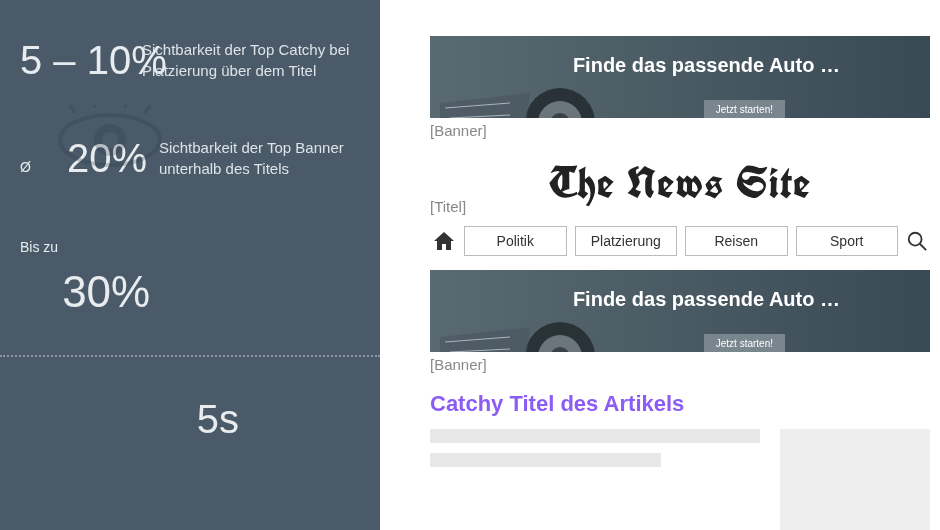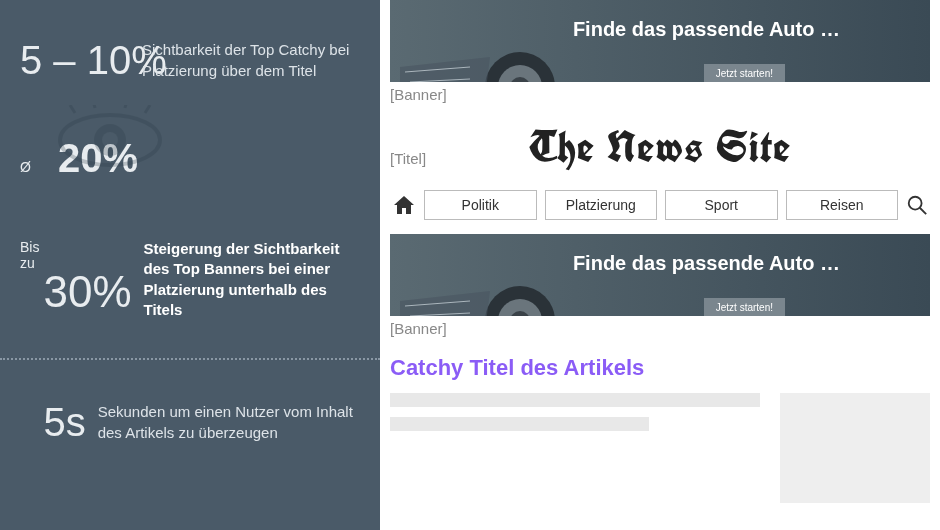--- a/index.html
+++ b/index.html
@@ -3,32 +3,32 @@
 <meta charset="utf-8">
 <style>
 * { margin: 0; padding: 0; box-sizing: border-box; }
 body { font-family: -apple-system, BlinkMacSystemFont, "Segoe UI", Arial, sans-serif; width: 940px; height: 530px; overflow: hidden; display: flex; background: #fff; }
 .left-panel { width: 380px; background: #4a5a68; color: #e8ecef; position: relative; }
 .eye-icon { position: absolute; top: 105px; left: 55px; opacity: 0.25; }
 .stat-row { display: flex; align-items: center; padding: 8px 20px; }
 .stat-row.r1 { padding-top: 38px; }
 .stat-row.r2 { padding-top: 45px; }
 .stat-row.r3 { padding-top: 50px; align-items: flex-start; }
-.stat-row.r4 { padding-top: 40px; border-top: 2px dotted #8a98a5; margin-top: 30px; }
+.stat-row.r4 { padding-top: 40px; border-top: 2px dotted #8a98a5; margin-top: 30px; flex-direction: column; }
 .stat-val { font-size: 40px; font-weight: 300; white-space: nowrap; margin-right: 12px; text-align: right; }
 .r1 .stat-val { width: 110px; }
-.r2 .stat-val { width: 80px; margin-left: 23px; font-weight: bold; }
+.r2 .stat-val { width: 80px; margin-left: 32px; }
 .stat-prefix { font-size: 14px; font-weight: 300; margin-right: 4px; }
 .stat-desc { font-size: 15px; line-height: 1.35; color: #dde3e8; }
 .r3 .stat-desc { font-weight: 600; color: #fff; }
 .r3 { align-items: center; }
 .r3 .stat-val { font-size: 44px; margin-top: 28px; }
 .r4 .stat-val { width: 110px; }
 
-.right-panel { flex: 1; padding: 0 10px 0 10px; position: relative; background: #fff; }
+.right-panel { flex: 1; padding: 36px 10px 0 10px; position: relative; background: #fff; margin-left: 40px; }
 .banner { background: linear-gradient(90deg, #5a6a72 0%, #3a4a55 100%); height: 82px; display: flex; align-items: center; position: relative; overflow: hidden; }
 .banner-text { color: #fff; font-size: 20px; font-weight: 600; position: absolute; right: 90px; top: 18px; }
 .banner-btn { position: absolute; right: 145px; top: 64px; background: #7a868e; color: #fff; font-size: 10px; padding: 4px 12px; border: none; }
 .wheel { position: absolute; left: 10px; bottom: -15px; width: 180px; height: 70px; }
 .wheel svg { width: 100%; height: 100%; }
 .label { font-size: 15px; color: #888; margin-top: 4px; margin-bottom: 8px; }
 .site-title { font-family: "Old English Text MT", "UnifrakturCook", serif; font-size: 44px; font-weight: 700; text-align: center; margin: 15px 0 15px 0; color: #222; letter-spacing: 1px; }
 .nav-row { display: flex; align-items: center; gap: 8px; padding: 0 2px 14px 2px; }
 .home-icon { width: 24px; height: 24px; }
 .nav-item { border: 1px solid #bbb; padding: 6px 0; font-size: 14px; color: #333; text-align: center; flex: 1; background: #fff; }
@@ -57,31 +57,30 @@
   </div>
   <div class="stat-row r1">
     <div class="stat-val">5 – 10%</div>
     <div class="stat-desc">Sichtbarkeit der Top Catchy bei Platzierung über dem Titel</div>
   </div>
   <div class="stat-row r2">
     <div style="display:flex;align-items:baseline">
         <span class="stat-prefix">Ø</span>
         <span class="stat-val">20%</span>
       </div>
+    <div class="stat-desc">Sichtbarkeit  der Top Banner unterhalb des Titels</div>
   </div>
   <div class="stat-row r3">
     <div style="display:flex;align-items:flex-start">
         <span class="stat-prefix">Bis zu</span>
         <span class="stat-val">30%</span>
       </div>
-    <div class="stat-desc">Steigerung der Sicht­barkeit des Top Banners bei einer Platzierung unterhalb des Titels</div>
   </div>
   <div class="stat-row r4">
     <div class="stat-val">5s</div>
-    <div class="stat-desc">Sekunden um einen Nutzer vom Inhalt des Artikels zu überzeugen</div>
   </div>
 </div>
 
 <div class="right-panel">
   <div class="banner">
     <div class="wheel">
       <svg viewBox="0 0 180 70">
           <ellipse cx="120" cy="60" rx="35" ry="35" fill="#2a3238"></ellipse>
           <ellipse cx="120" cy="60" rx="22" ry="22" fill="#6a757c"></ellipse>
           <ellipse cx="120" cy="60" rx="10" ry="10" fill="#3a4248"></ellipse>
@@ -89,34 +88,34 @@
           <line x1="5" y1="45" x2="70" y2="40" stroke="#aab5bc" stroke-width="1"></line>
           <line x1="10" y1="55" x2="70" y2="52" stroke="#aab5bc" stroke-width="1"></line>
         </svg>
     </div>
     <div class="banner-text">Finde das passende Auto …</div>
     <button class="banner-btn">Jetzt starten!</button>
   </div>
   <div class="label">[Banner]</div>
 
   <div style="position:relative">
-    <div class="label" style="position:absolute;left:0;top:28px">[Titel]</div>
+    <div class="label" style="position:absolute;left:0;top:40px">[Titel]</div>
     <div class="site-title">The News Site</div>
   </div>
 
   <div class="nav-row">
     <div class="home-icon">
       <svg viewBox="0 0 24 24">
           <path d="M12 3 L2 12 L5 12 L5 21 L10 21 L10 15 L14 15 L14 21 L19 21 L19 12 L22 12 Z" fill="#333"></path>
         </svg>
     </div>
     <div class="nav-item">Politik</div>
     <div class="nav-item">Platzierung</div>
+    <div class="nav-item">Reisen</div>
     <div class="nav-item">Sport</div>
-    <div class="nav-item">Reisen</div>
     <div class="search-icon">
       <svg viewBox="0 0 24 24">
           <circle cx="10" cy="10" r="7" fill="none" stroke="#333" stroke-width="2"></circle>
           <line x1="15" y1="15" x2="22" y2="22" stroke="#333" stroke-width="2"></line>
         </svg>
     </div>
   </div>
 
   <div class="banner">
     <div class="wheel">

